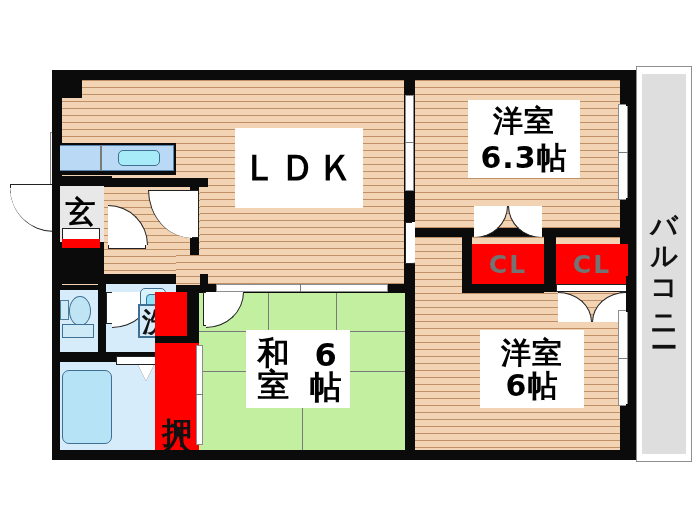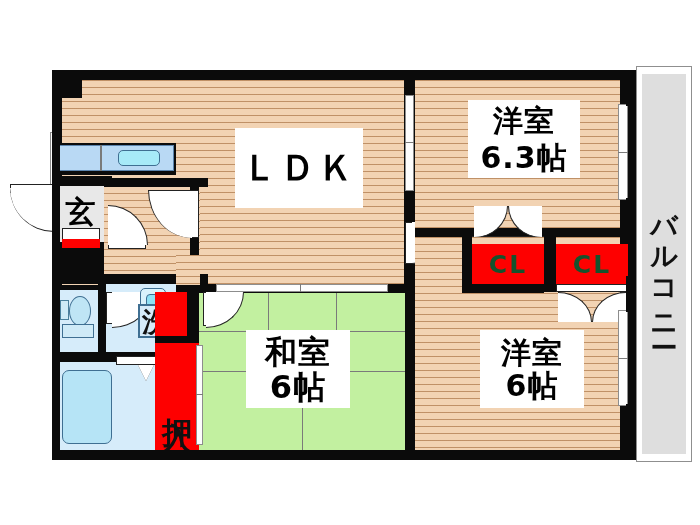--- a/index.html
+++ b/index.html
@@ -29,21 +29,21 @@
   
   .lbl{display:flex;align-items:center;justify-content:center;
        color:#000;font-weight:bold;line-height:1;text-align:center;
        letter-spacing:1px;}
   .lblbox{background:#fff;}
 
   .vlabel{writing-mode:vertical-rl;text-orientation:upright;
           display:flex;align-items:center;justify-content:center;
           font-weight:bold;color:#111;letter-spacing:4px;}
 
-  .cl{color:#14532d;font-weight:bold;font-size:25px;
+  .cl{color:#737373;font-weight:bold;font-size:25px;
       display:flex;align-items:center;justify-content:center;letter-spacing:2px;}
 
   .redlabel{color:#fff;}
 
   
   .arc{border:1.6px solid #222;background:#fff;}
   .arcTL{border-radius:100% 0 0 0;}
   .arcTR{border-radius:0 100% 0 0;}
   .arcBL{border-radius:0 0 0 100%;}
   .arcBR{border-radius:0 0 100% 0;}
@@ -129,21 +129,21 @@
 
   <div class="abs tatami" style="left:199px;top:292px;width:206px;height:158px;"></div>
 
   <div class="abs thinline" style="left:268px;top:292px;width:1.4px;height:80px;"></div>
   <div class="abs thinline" style="left:336px;top:292px;width:1.4px;height:80px;"></div>
   <div class="abs thinline" style="left:199px;top:371px;width:206px;height:1.4px;"></div>
   <div class="abs thinline" style="left:302px;top:371px;width:1.4px;height:79px;"></div>
   <div class="abs thinline" style="left:199px;top:331px;width:70px;height:1.4px;"></div>
   <div class="abs thinline" style="left:336px;top:331px;width:69px;height:1.4px;"></div>
 
-  <div class="abs lbl lblbox" style="left:246px;top:330px;width:104px;height:78px;flex-direction:column;">
+  <div class="abs lbl lblbox" style="left:246px;top:330px;width:104px;height:78px;flex-direction:row;">
     <div class="lbl" style="font-size:32px;">和室</div>
     <div class="lbl" style="font-size:32px;margin-top:3px;">6帖</div>
   </div>
 
   <div class="abs wall" style="left:199px;top:284px;width:206px;height:9px;"></div>
   <div class="abs slider" style="left:216px;top:284px;width:172px;height:8px;"></div>
   <div class="abs thinline" style="left:300px;top:284px;width:1px;height:8px;"></div>
 
   <div class="abs panel" style="left:203px;top:292px;width:9px;height:34px;"></div>
   <div class="abs arc arcBR" style="left:206px;top:292px;width:38px;height:36px;border-top:none;border-left:none;background:#fff;"></div>

